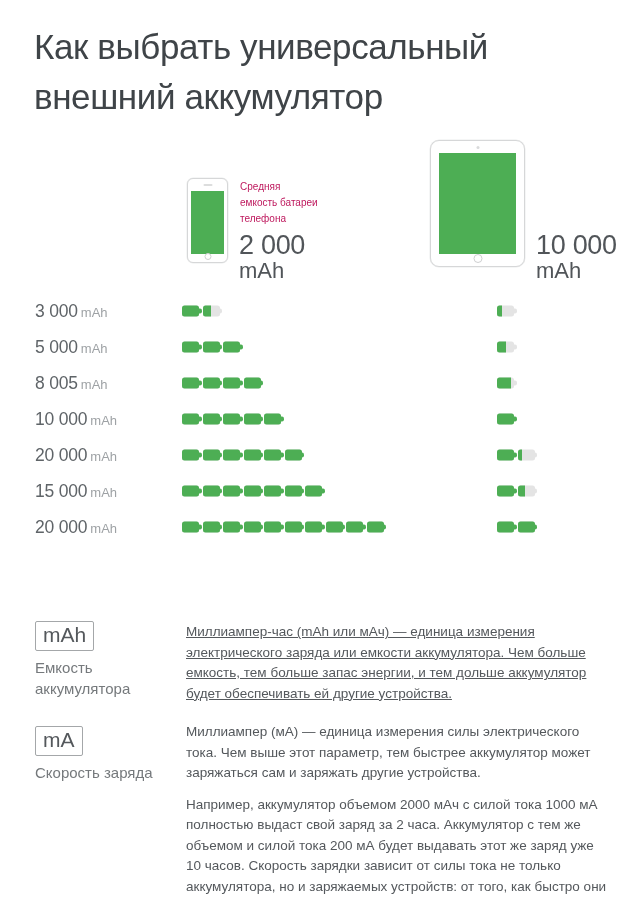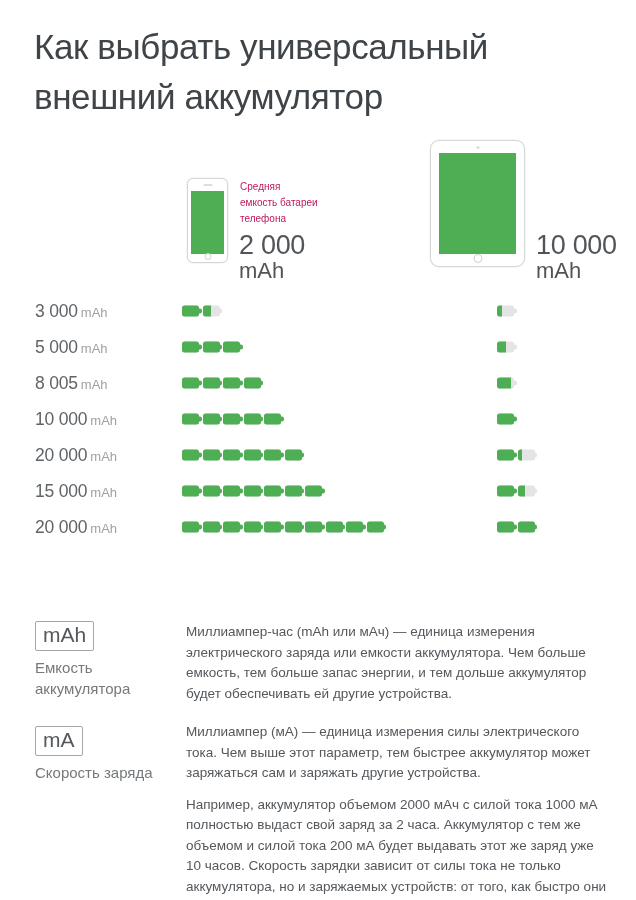--- a/index.html
+++ b/index.html
@@ -59,21 +59,21 @@
 
   
   .def-term-box { position:absolute; display:inline-block; border:1px solid #a4a7a9; border-radius:2px;
                   padding:1px 7px 3px 7px; font-size:21px; font-weight:300; color:#54585c; background:#fff; }
   .def-term-label { position:absolute; width:140px; font-size:15px; line-height:21px; color:#75797c; }
   .def-text { position:absolute; left:186px; width:424px; font-size:13.5px; line-height:20.5px; color:#54585c; }
   .def-text p + p { margin-top:11px; }
 
   .box-mah { left:35px; top:621px; }
   .label-mah { left:35px; top:657px; }
-  .text-mah { top:622px; }
+  .text-mah { top:622px;text-decoration:underline; }
   .box-ma { left:35px; top:726px; }
   .label-ma { left:35px; top:762px; }
   .text-ma { top:722px; }
 </style>
 </head>
 <body>
 
 <div class="page">
 
   <h1 class="title">Как выбрать универсальный внешний аккумулятор</h1>

